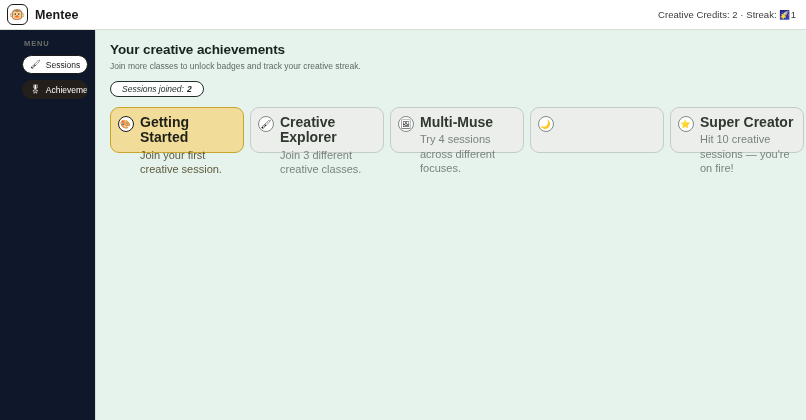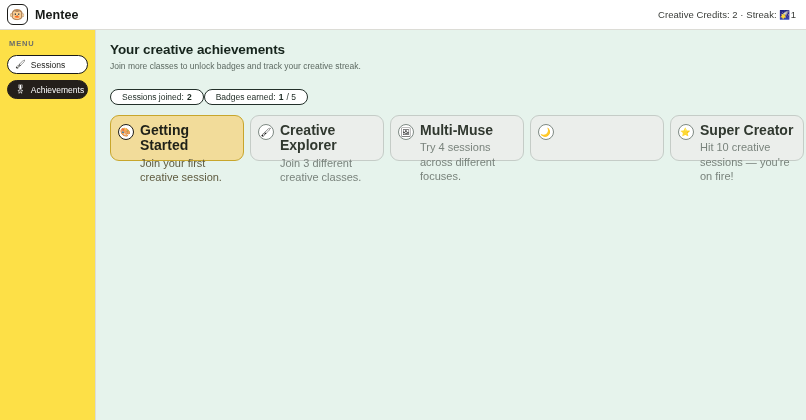--- a/index.html
+++ b/index.html
@@ -38,23 +38,23 @@
     white-space: nowrap; letter-spacing: .05px;
   }
   .topbar-meta .streak-emoji { font-size: 9px; }
 
   
   .body-row { flex: 1; display: flex; min-height: 0; }
 
   
   .sidebar {
     width: 96px; flex: 0 0 96px;
-    background: #fde047;
+    background: #0f172a;
     border-right: 1px solid #dcdcd6;
-    padding: 9px 7px 0 7px;
+    padding: 9px 7px 0 22px;
   }
   .menu-label {
     font-size: 7.5px; font-weight: bold; color: #6c6f69;
     letter-spacing: .9px; margin: 0 0 7px 2px;
   }
   .nav-item {
     display: flex; align-items: center; gap: 5px;
     height: 19px; padding: 0 7px;
     border-radius: 10px;
     margin-bottom: 6px;
@@ -83,21 +83,21 @@
   }
   .page-title {
     font-size: 13.5px; font-weight: bold; color: #16241c;
     letter-spacing: -.1px;
   }
   .page-sub {
     font-size: 8.5px; color: #5d6a62;
     margin-top: 4px;
   }
 
-  .chips { display: flex; margin-top: 18px; }
+  .chips { display: flex; gap: 8px; margin-top: 10px; font-style: italic; }
   .chip {
     background: #ffffff;
     border: 1.2px solid #23302a;
     border-radius: 11px;
     height: 16px;
     padding: 0 11px;
     display: flex; align-items: center;
     font-size: 8.5px; color: #1d2a23;
     white-space: nowrap;
     cursor: default;
@@ -185,25 +185,20 @@
 
     <div class="main">
       <div class="page-title">Your creative achievements</div>
       <div class="page-sub">Join more classes to unlock badges and track your creative streak.</div>
 
       <div class="chips">
         <div class="chip">
           <span>Sessions joined:</span>
             <b>2</b>
         </div>
-        <div class="chip">
-          <span>Badges earned:</span>
-            <b>1</b>
-            <span class="slash" style="margin-left:3px">/ 5</span>
-        </div>
       </div>
 
       <div class="cards">
 
         <div class="card earned">
           <span class="card-icon">🎨</span>
           <div class="card-text">
             <div class="card-title">Getting Started</div>
             <div class="card-desc">Join your first creative session.</div>
           </div>

